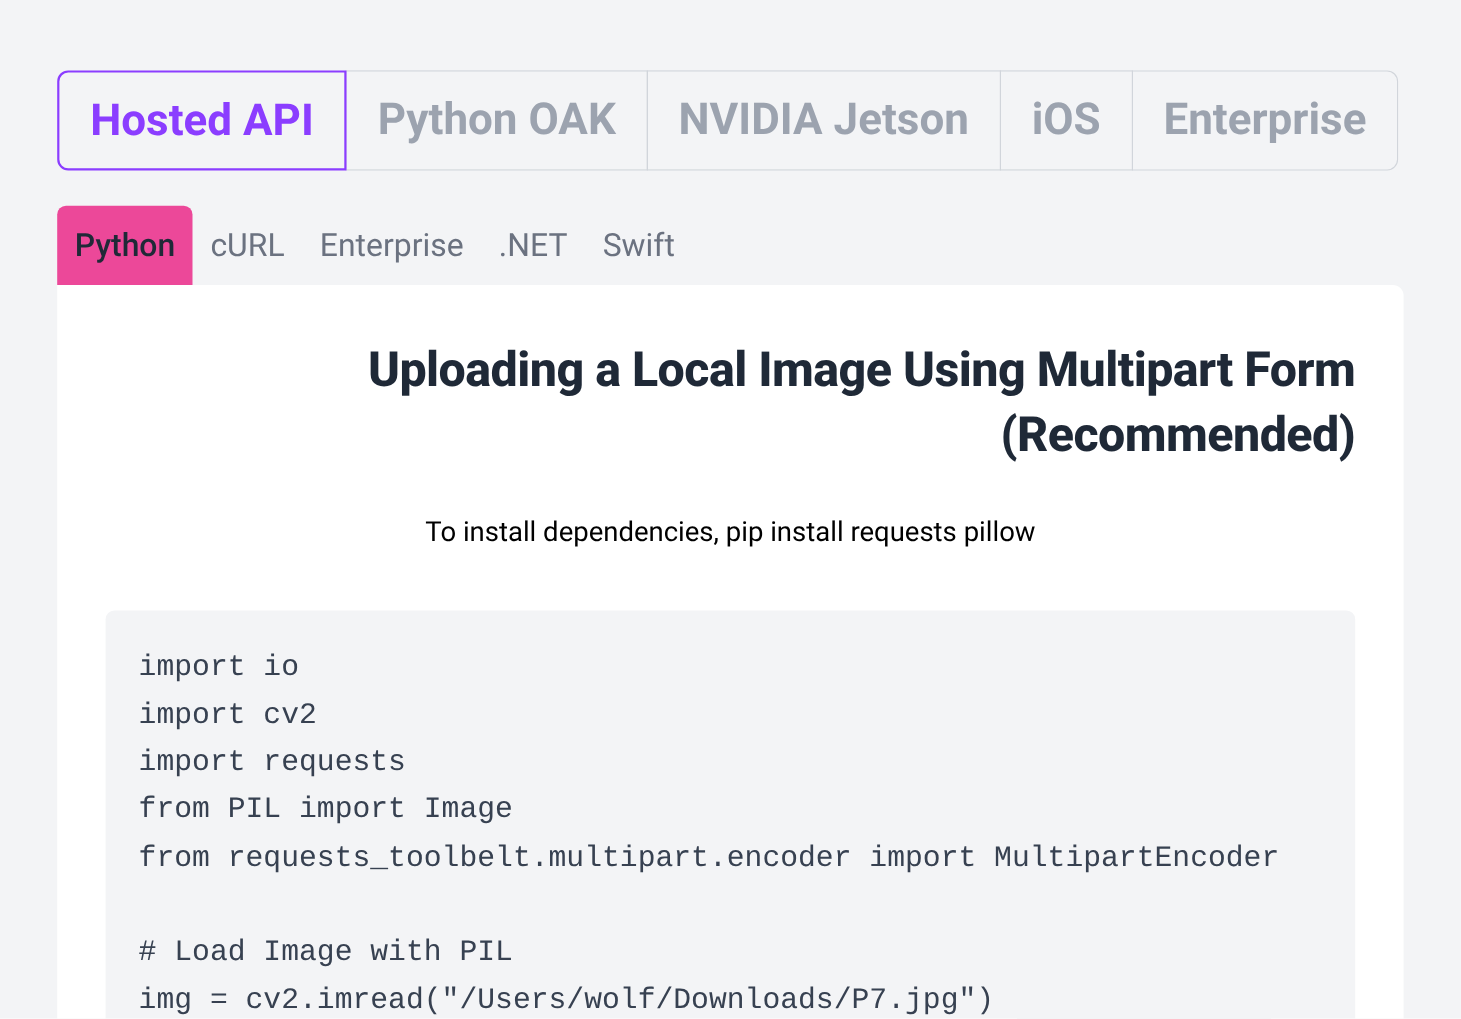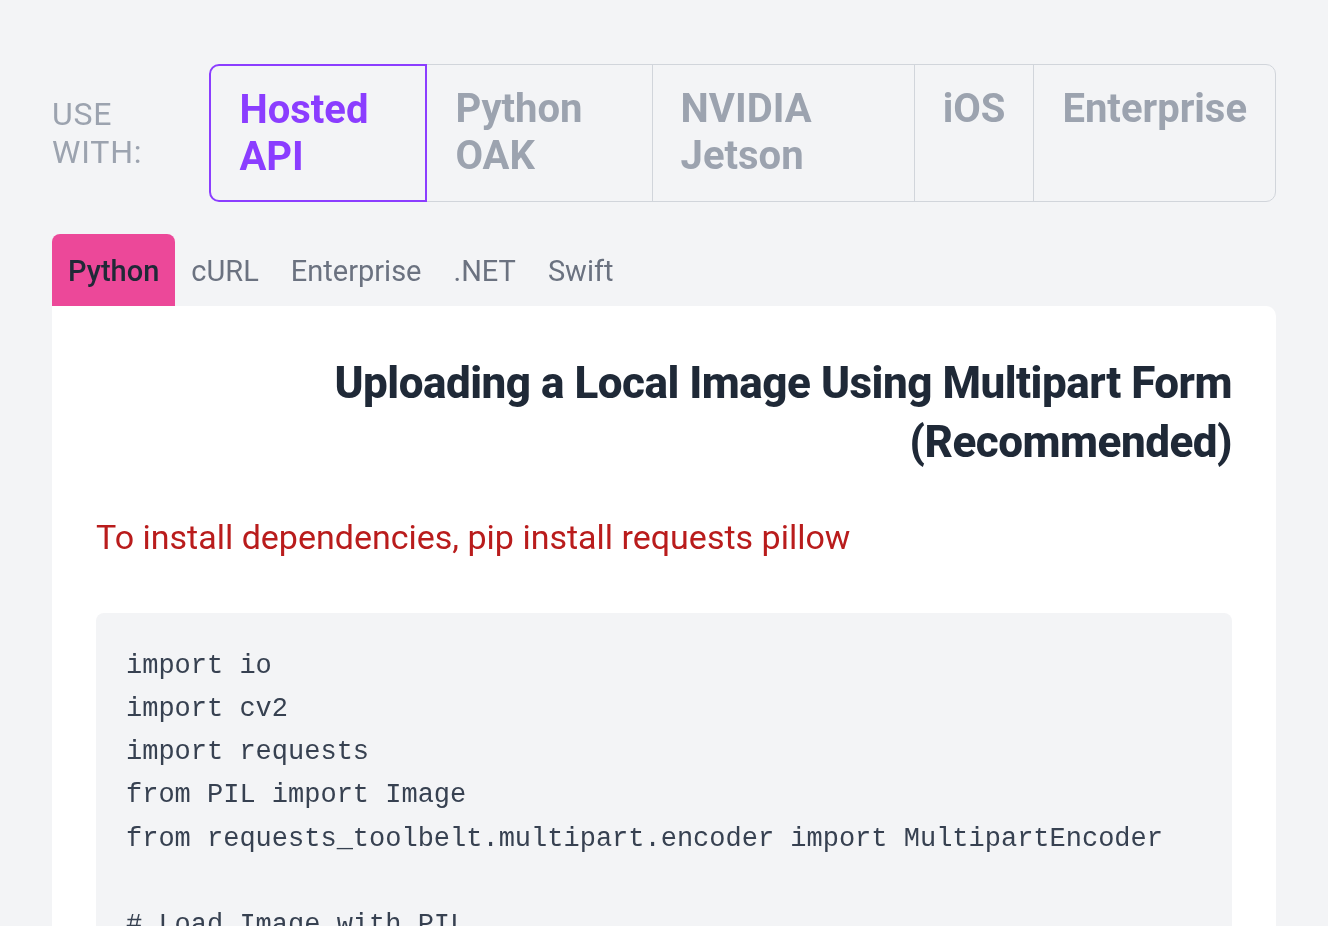--- a/index.html
+++ b/index.html
@@ -87,43 +87,43 @@
     .section-title {
       font-size: 44px;
       font-weight: 800;
       color: #1f2937;
       line-height: 1.35;
       margin-bottom: 44px;
       letter-spacing: -0.5px;
       text-align: right;
     }
     .section-desc {
-      font-size: 34px;
+      font-size: 25px;
       font-weight: 400;
-      color: #b91c1c;
+      color: #000000;
       margin-bottom: 56px;
+      text-align: center;
     }
     .code-block {
       background: #f3f4f6;
       border-radius: 8px;
       padding: 32px 30px;
       font-family: "SFMono-Regular", Consolas, "Liberation Mono", Menlo, monospace;
       font-size: 27px;
       line-height: 1.6;
       color: #374151;
       white-space: pre;
       overflow: hidden;
     }
   </style>
 </head>
 <body>
 
 <div class="container">
   <div class="use-with-row">
-    <div class="use-with-label">USE WITH:</div>
     <div class="platform-tabs">
       <div class="platform-tab active">Hosted API</div>
       <div class="platform-tab">Python OAK</div>
       <div class="platform-tab">NVIDIA Jetson</div>
       <div class="platform-tab">iOS</div>
       <div class="platform-tab">Enterprise</div>
     </div>
   </div>
 
   <div class="lang-tabs">

